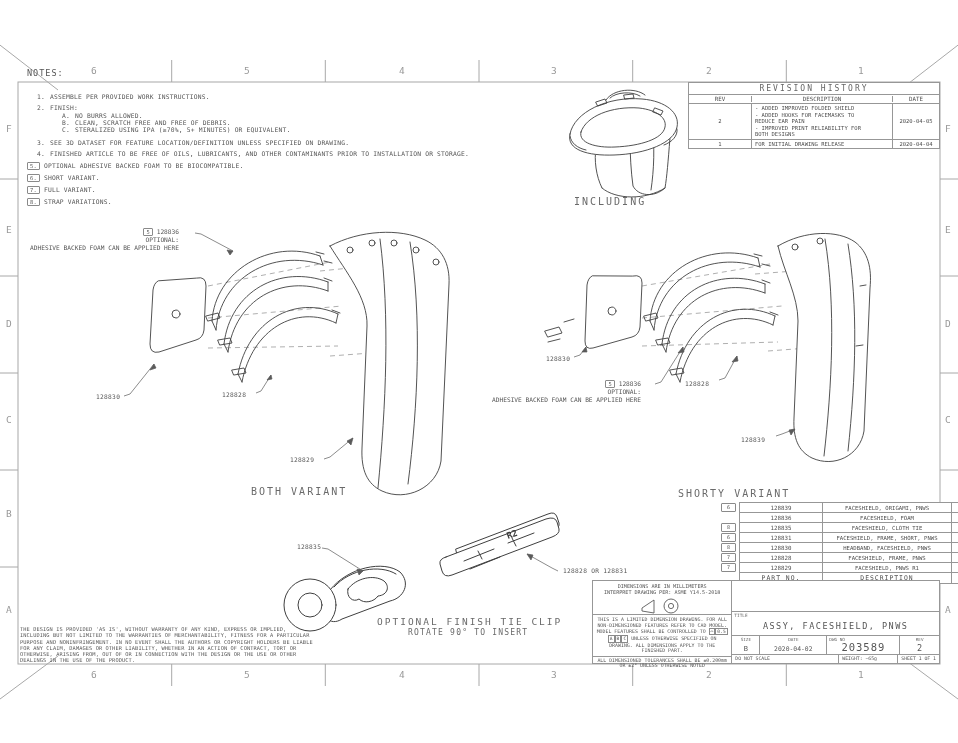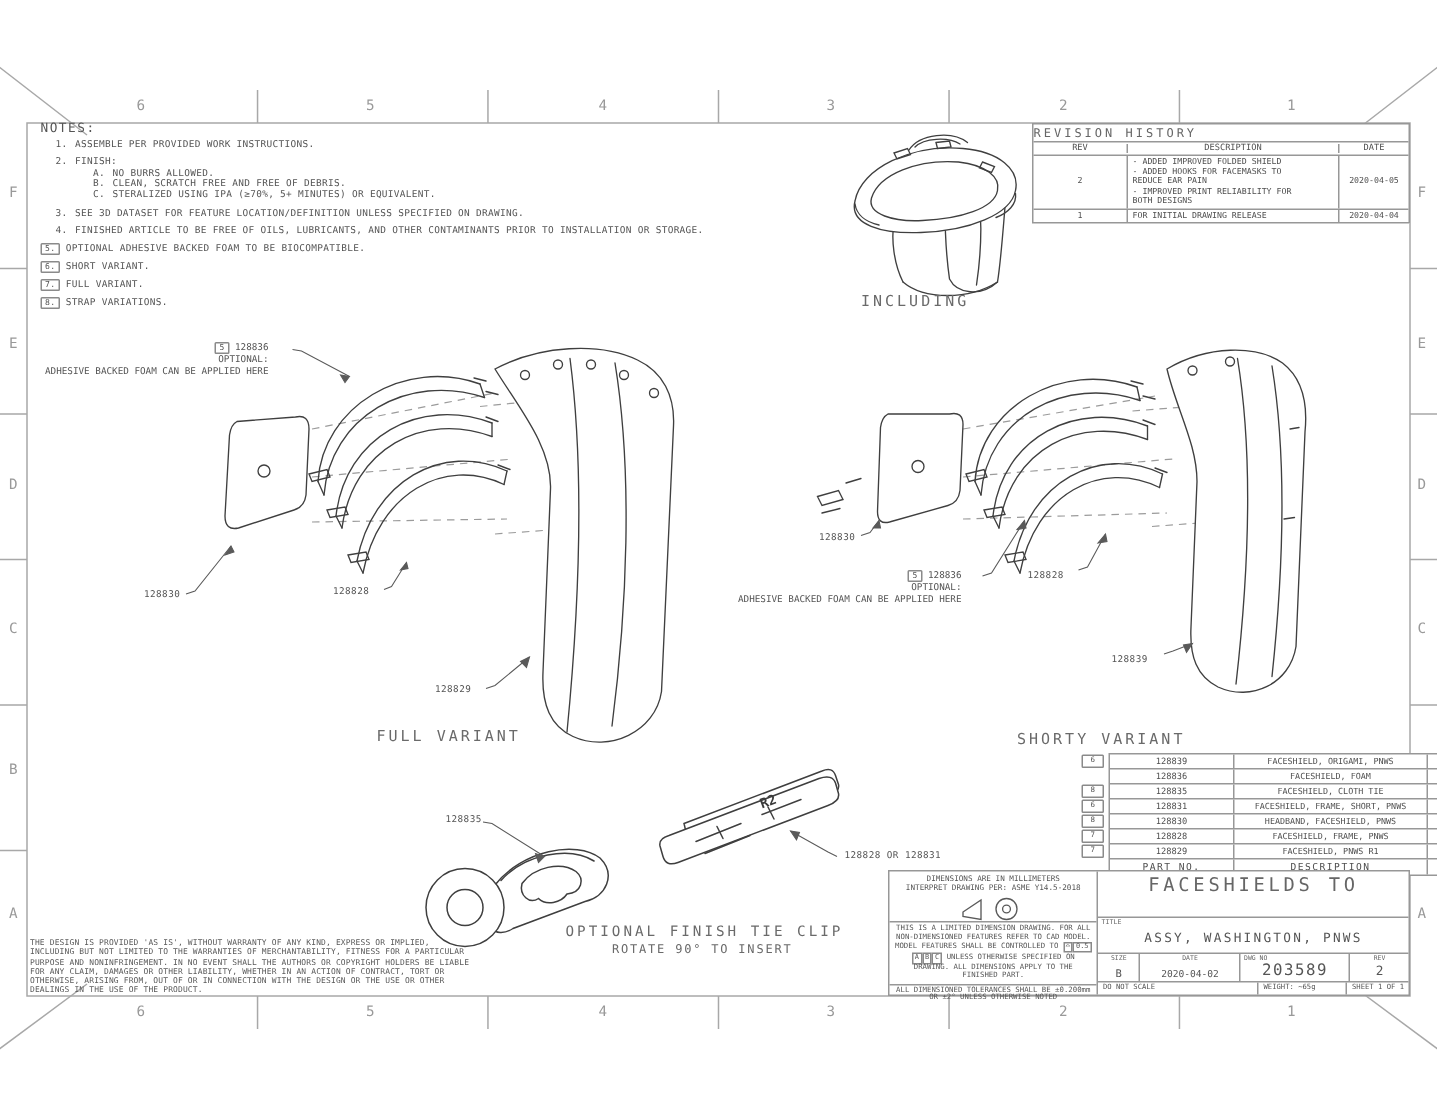--- a/index.html
+++ b/index.html
@@ -12,21 +12,21 @@
   .note-row{position:absolute;font-size:6.3px;letter-spacing:.2px;white-space:nowrap;color:#555;}
   .nlab{display:inline-block;margin-right:5px;}
   .flag{display:inline-block;border:1px solid #8a8a8a;border-radius:1px;font-size:5.4px;
         line-height:6px;padding:0 2px;margin-right:4px;color:#555;background:#fff;}
   
   .tbl{position:absolute;border:1px solid #979797;background:#fff;box-sizing:border-box;}
   
   #rev-table{left:688px;top:82px;width:252px;}
   #rev-table .trow{display:flex;border-top:1px solid #979797;}
   #rev-table .trow:first-child{border-top:none;}
-  #rev-title{text-align:left;font-size:8px;letter-spacing:2px;padding:1px 0;color:#666;}
+  #rev-title{text-align:center;font-size:8px;letter-spacing:2px;padding:1px 0;color:#666;}
   .rev-c1{width:62px;border-right:1px solid #979797;text-align:center;}
   .rev-c2{flex:1;border-right:1px solid #979797;text-align:center;}
   .rev-c3{width:46px;text-align:center;}
   .rev-head{font-size:5.8px;padding:1px 0;}
   .rev-body{font-size:5.5px;}
   .pre{white-space:pre-line;text-align:left;padding:1px 3px;line-height:6.6px;}
   .vcenter{display:flex;align-items:center;justify-content:center;}
   
   #parts-table{left:702px;top:502px;width:238px;margin-left:37px;}
   #parts-table .prow{display:flex;border-top:1px solid #979797;height:9px;align-items:center;}
@@ -103,21 +103,21 @@
   <div class="zone" style="left:6px;top:414px">C</div>
   <div class="zone" style="left:6px;top:508px">B</div>
   <div class="zone" style="left:6px;top:604px">A</div>
   <div class="zone" style="left:945px;top:123px">F</div>
   <div class="zone" style="left:945px;top:224px">E</div>
   <div class="zone" style="left:945px;top:318px">D</div>
   <div class="zone" style="left:945px;top:414px">C</div>
   <div class="zone" style="left:945px;top:508px">B</div>
   <div class="zone" style="left:945px;top:604px">A</div>
 
-  <div class="note-row" style="left:27px;top:81px;font-size:8.5px;letter-spacing:1px">NOTES:</div>
+  <div class="note-row" style="left:27px;top:68px;font-size:8.5px;letter-spacing:1px">NOTES:</div>
   <div class="note-row" style="left:37px;top:93px"><span class="nlab">1.</span><span>ASSEMBLE PER PROVIDED WORK INSTRUCTIONS.</span></div>
   <div class="note-row" style="left:37px;top:104px"><span class="nlab">2.</span><span>FINISH:</span></div>
   <div class="note-row" style="left:62px;top:112px"><span class="nlab">A.</span><span>NO BURRS ALLOWED.</span></div>
   <div class="note-row" style="left:62px;top:119px"><span class="nlab">B.</span><span>CLEAN, SCRATCH FREE AND FREE OF DEBRIS.</span></div>
   <div class="note-row" style="left:62px;top:126px"><span class="nlab">C.</span><span>STERALIZED USING IPA (≥70%, 5+ MINUTES) OR EQUIVALENT.</span></div>
   <div class="note-row" style="left:37px;top:139px"><span class="nlab">3.</span><span>SEE 3D DATASET FOR FEATURE LOCATION/DEFINITION UNLESS SPECIFIED ON DRAWING.</span></div>
   <div class="note-row" style="left:37px;top:150px"><span class="nlab">4.</span><span>FINISHED ARTICLE TO BE FREE OF OILS, LUBRICANTS, AND OTHER CONTAMINANTS PRIOR TO INSTALLATION OR STORAGE.</span></div>
   <div class="note-row" style="left:27px;top:162px"><span class="flag">5.</span><span>OPTIONAL ADHESIVE BACKED FOAM TO BE BIOCOMPATIBLE.</span></div>
   <div class="note-row" style="left:27px;top:174px"><span class="flag">6.</span><span>SHORT VARIANT.</span></div>
   <div class="note-row" style="left:27px;top:186px"><span class="flag">7.</span><span>FULL VARIANT.</span></div>
@@ -216,21 +216,21 @@
     </g>
   </svg>
   <div class="foam-note" style="left:30px;top:228px">
     <div><span class="flag">5</span><span>128836</span></div>
     <div>OPTIONAL:</div>
     <div>ADHESIVE BACKED FOAM CAN BE APPLIED HERE</div>
   </div>
   <div class="dlabel" style="left:96px;top:393px">128830</div>
   <div class="dlabel" style="left:222px;top:391px">128828</div>
   <div class="dlabel" style="left:290px;top:456px">128829</div>
-  <div class="caption" style="left:251px;top:486px">FULL VARIANT</div>
+  <div class="caption" style="left:251px;top:486px">BOTH VARIANT</div>
 
   <svg class="abs" style="left:490px;top:226px" width="402" height="282" viewBox="0 0 402 282">
     <g stroke="#9b9b9b" stroke-width="0.8" fill="none" stroke-dasharray="5 4">
       <path d="M152,60 L280,38"></path>
       <path d="M152,92 L292,80"></path>
       <path d="M152,120 L288,116"></path>
       <path d="M265,48 L370,40"></path>
       <path d="M278,125 L372,118"></path>
     </g>
     <g stroke="#3f3f3f" stroke-width="0.9" fill="none" stroke-linecap="round">
@@ -372,25 +372,24 @@
       </div>
       <div class="tb-lcell" style="height:37px;font-size:4.9px;line-height:5.5px;padding:2px 3px">
         <span>THIS IS A LIMITED DIMENSION DRAWING.  FOR ALL NON-DIMENSIONED FEATURES REFER TO CAD MODEL. MODEL FEATURES SHALL BE CONTROLLED TO</span>
         <span class="fcf">⌓</span><span class="fcf">0.5</span><span class="fcf">A</span><span class="fcf">B</span><span class="fcf">C</span>
         <span>UNLESS OTHERWISE SPECIFIED ON DRAWING.  ALL DIMENSIONS APPLY TO THE FINISHED PART.</span>
       </div>
       <div class="tb-lcell" style="flex:1;font-size:4.9px;line-height:5.5px;padding:1px 2px">ALL DIMENSIONED TOLERANCES SHALL BE ±0.200mm OR ±2° UNLESS OTHERWISE NOTED</div>
     </div>
     <div id="tb-right">
       <div id="tb-company">
-        <div>FACESHIELDS TO</div>
       </div>
       <div id="tb-titlecell">
         <div id="tb-title-label">TITLE</div>
-        <div id="tb-title">ASSY, WASHINGTON, PNWS</div>
+        <div id="tb-title">ASSY, FACESHIELD, PNWS</div>
       </div>
       <div id="tb-meta">
         <div class="meta-cell" style="width:27px">
           <div class="meta-label">SIZE</div>
           <div class="meta-val" style="font-size:7px">B</div>
         </div>
         <div class="meta-cell" style="width:66px">
           <div class="meta-label">DATE</div>
           <div class="meta-val" style="font-size:6.4px">2020-04-02</div>
         </div>

